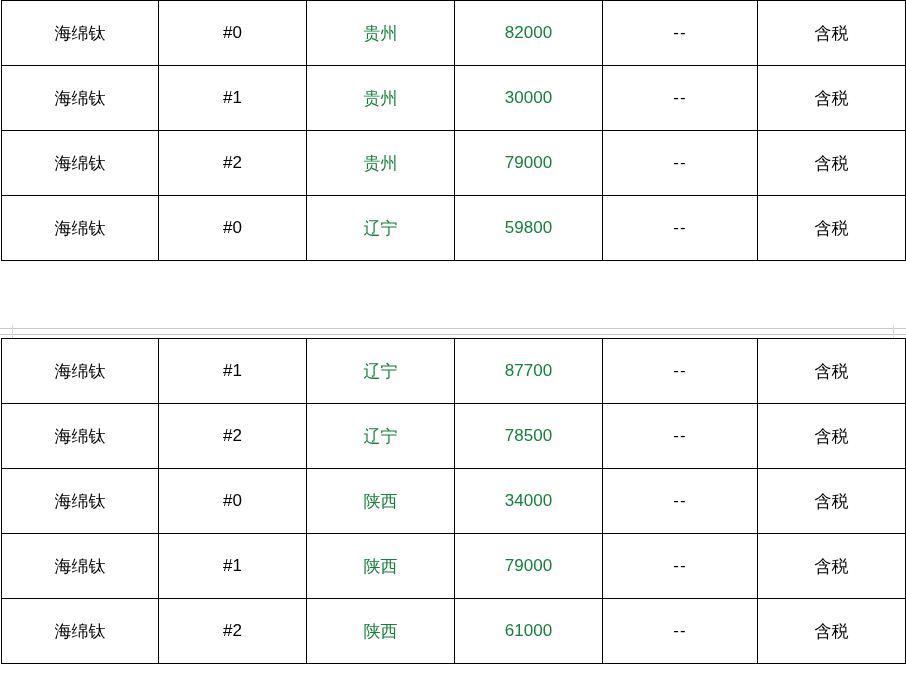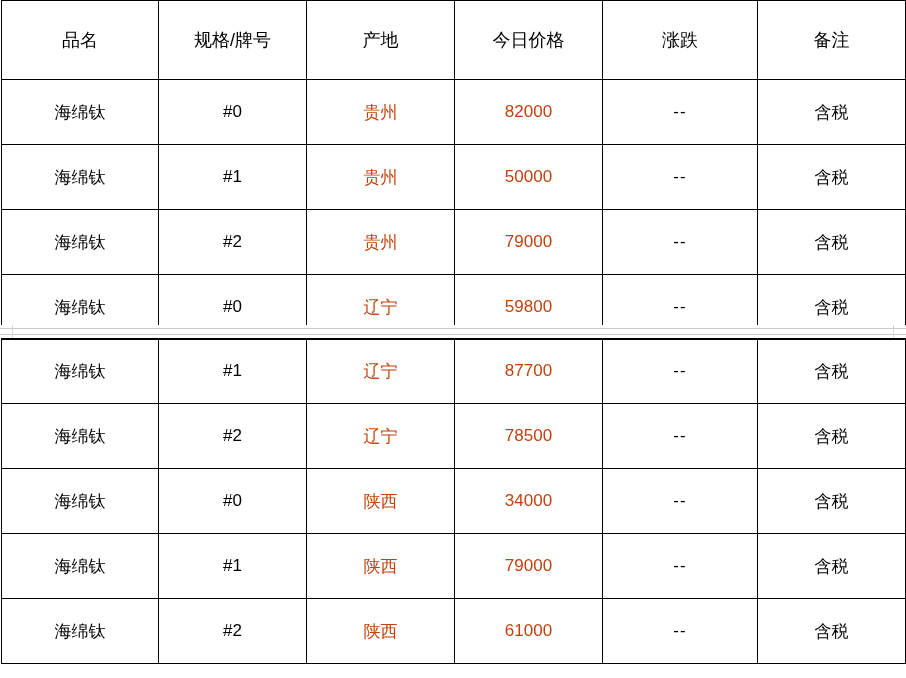--- a/index.html
+++ b/index.html
@@ -52,21 +52,21 @@
   }
   
   col.c0 { width: 157px; }
   col.c1 { width: 148px; }
   col.c2 { width: 148px; }
   col.c3 { width: 148px; }
   col.c4 { width: 155px; }
   col.c5 { width: 148px; }
 
   .link {
-    color: #c2410c;
+    color: #15803d;
     text-decoration: none;
   }
   .link.u {
   }
   .dash {
     color: #000000;
     letter-spacing: 1px;
   }
 
   
@@ -106,43 +106,35 @@
     <table class="price-table">
       <colgroup>
         <col class="c0">
           <col class="c1">
           <col class="c2">
           <col class="c3">
           <col class="c4">
           <col class="c5">
       </colgroup>
       <tbody>
-        <tr class="header-row">
-          <td>品名</td>
-          <td>规格/牌号</td>
-          <td>产地</td>
-          <td>今日价格</td>
-          <td>涨跌</td>
-          <td>备注</td>
-        </tr>
 
         <tr>
           <td>海绵钛</td>
           <td>#0</td>
           <td><a class="link" href="#">贵州</a></td>
           <td><a class="link u" href="#">82000</a></td>
           <td class="dash">--</td>
           <td>含税</td>
         </tr>
 
         <tr>
           <td>海绵钛</td>
           <td>#1</td>
           <td><a class="link" href="#">贵州</a></td>
-          <td><a class="link u" href="#">50000</a></td>
+          <td><a class="link u" href="#">30000</a></td>
           <td class="dash">--</td>
           <td>含税</td>
         </tr>
 
         <tr>
           <td>海绵钛</td>
           <td>#2</td>
           <td><a class="link" href="#">贵州</a></td>
           <td><a class="link u" href="#">79000</a></td>
           <td class="dash">--</td>

